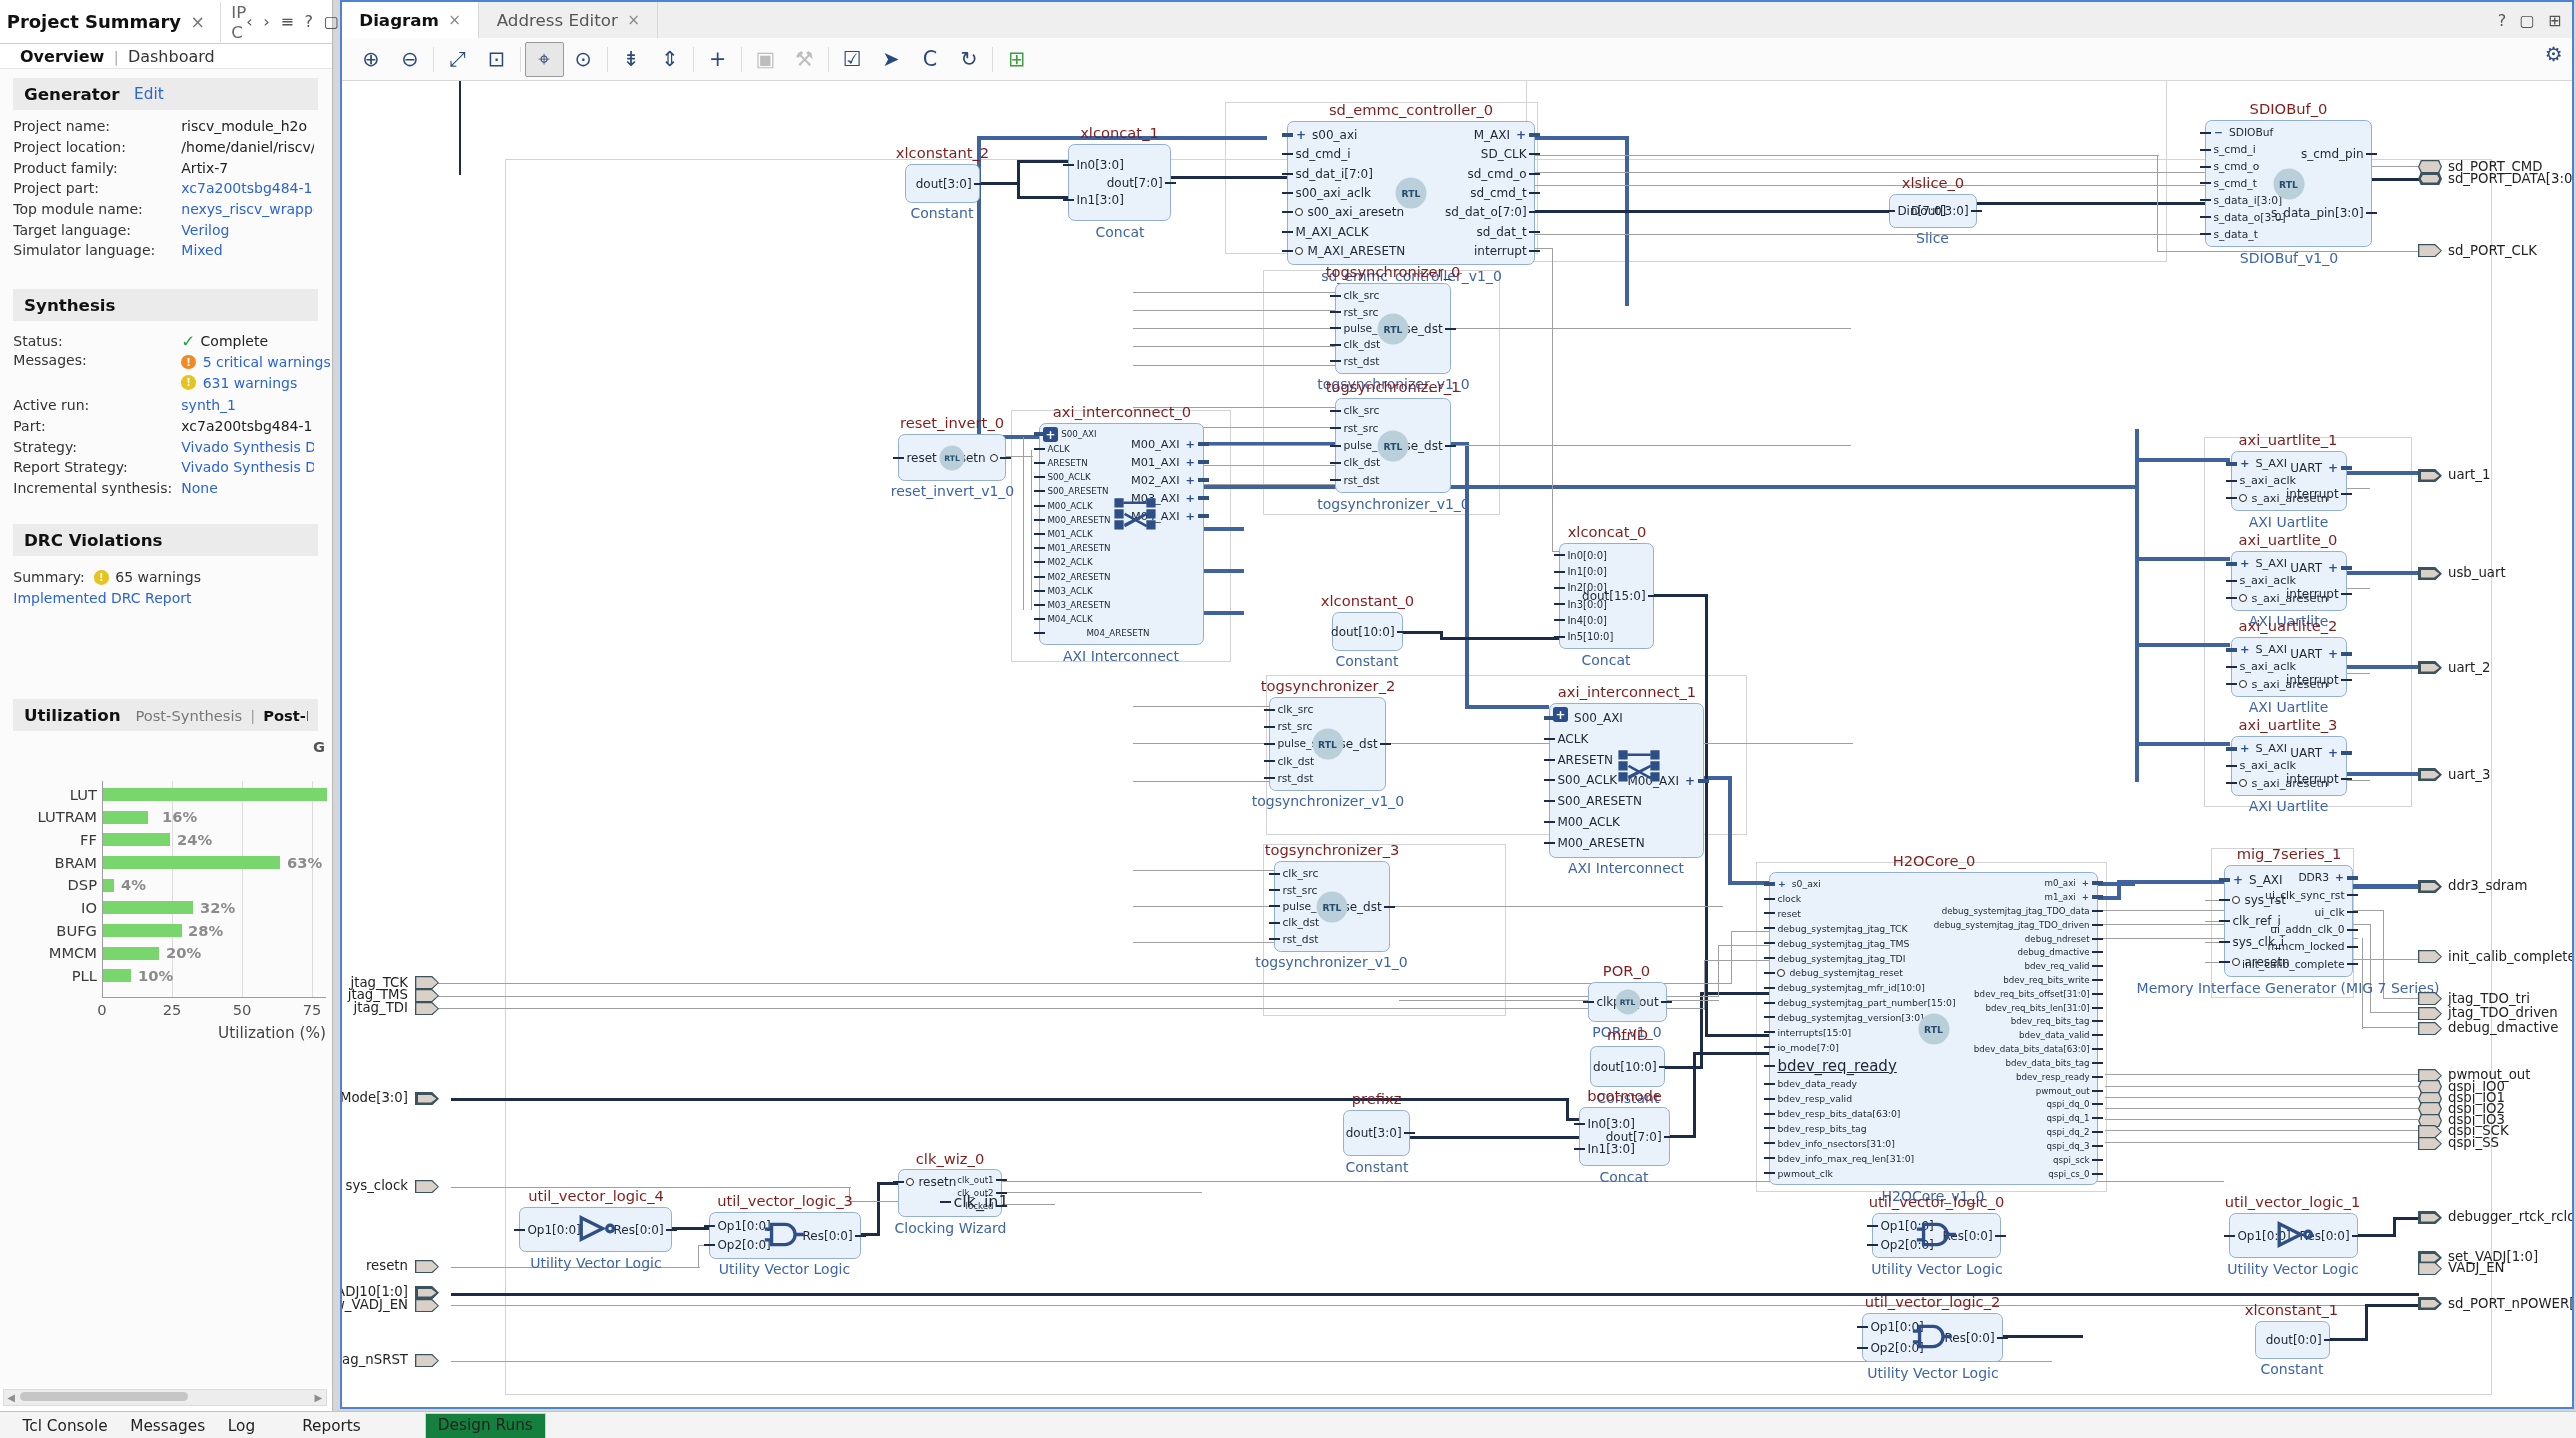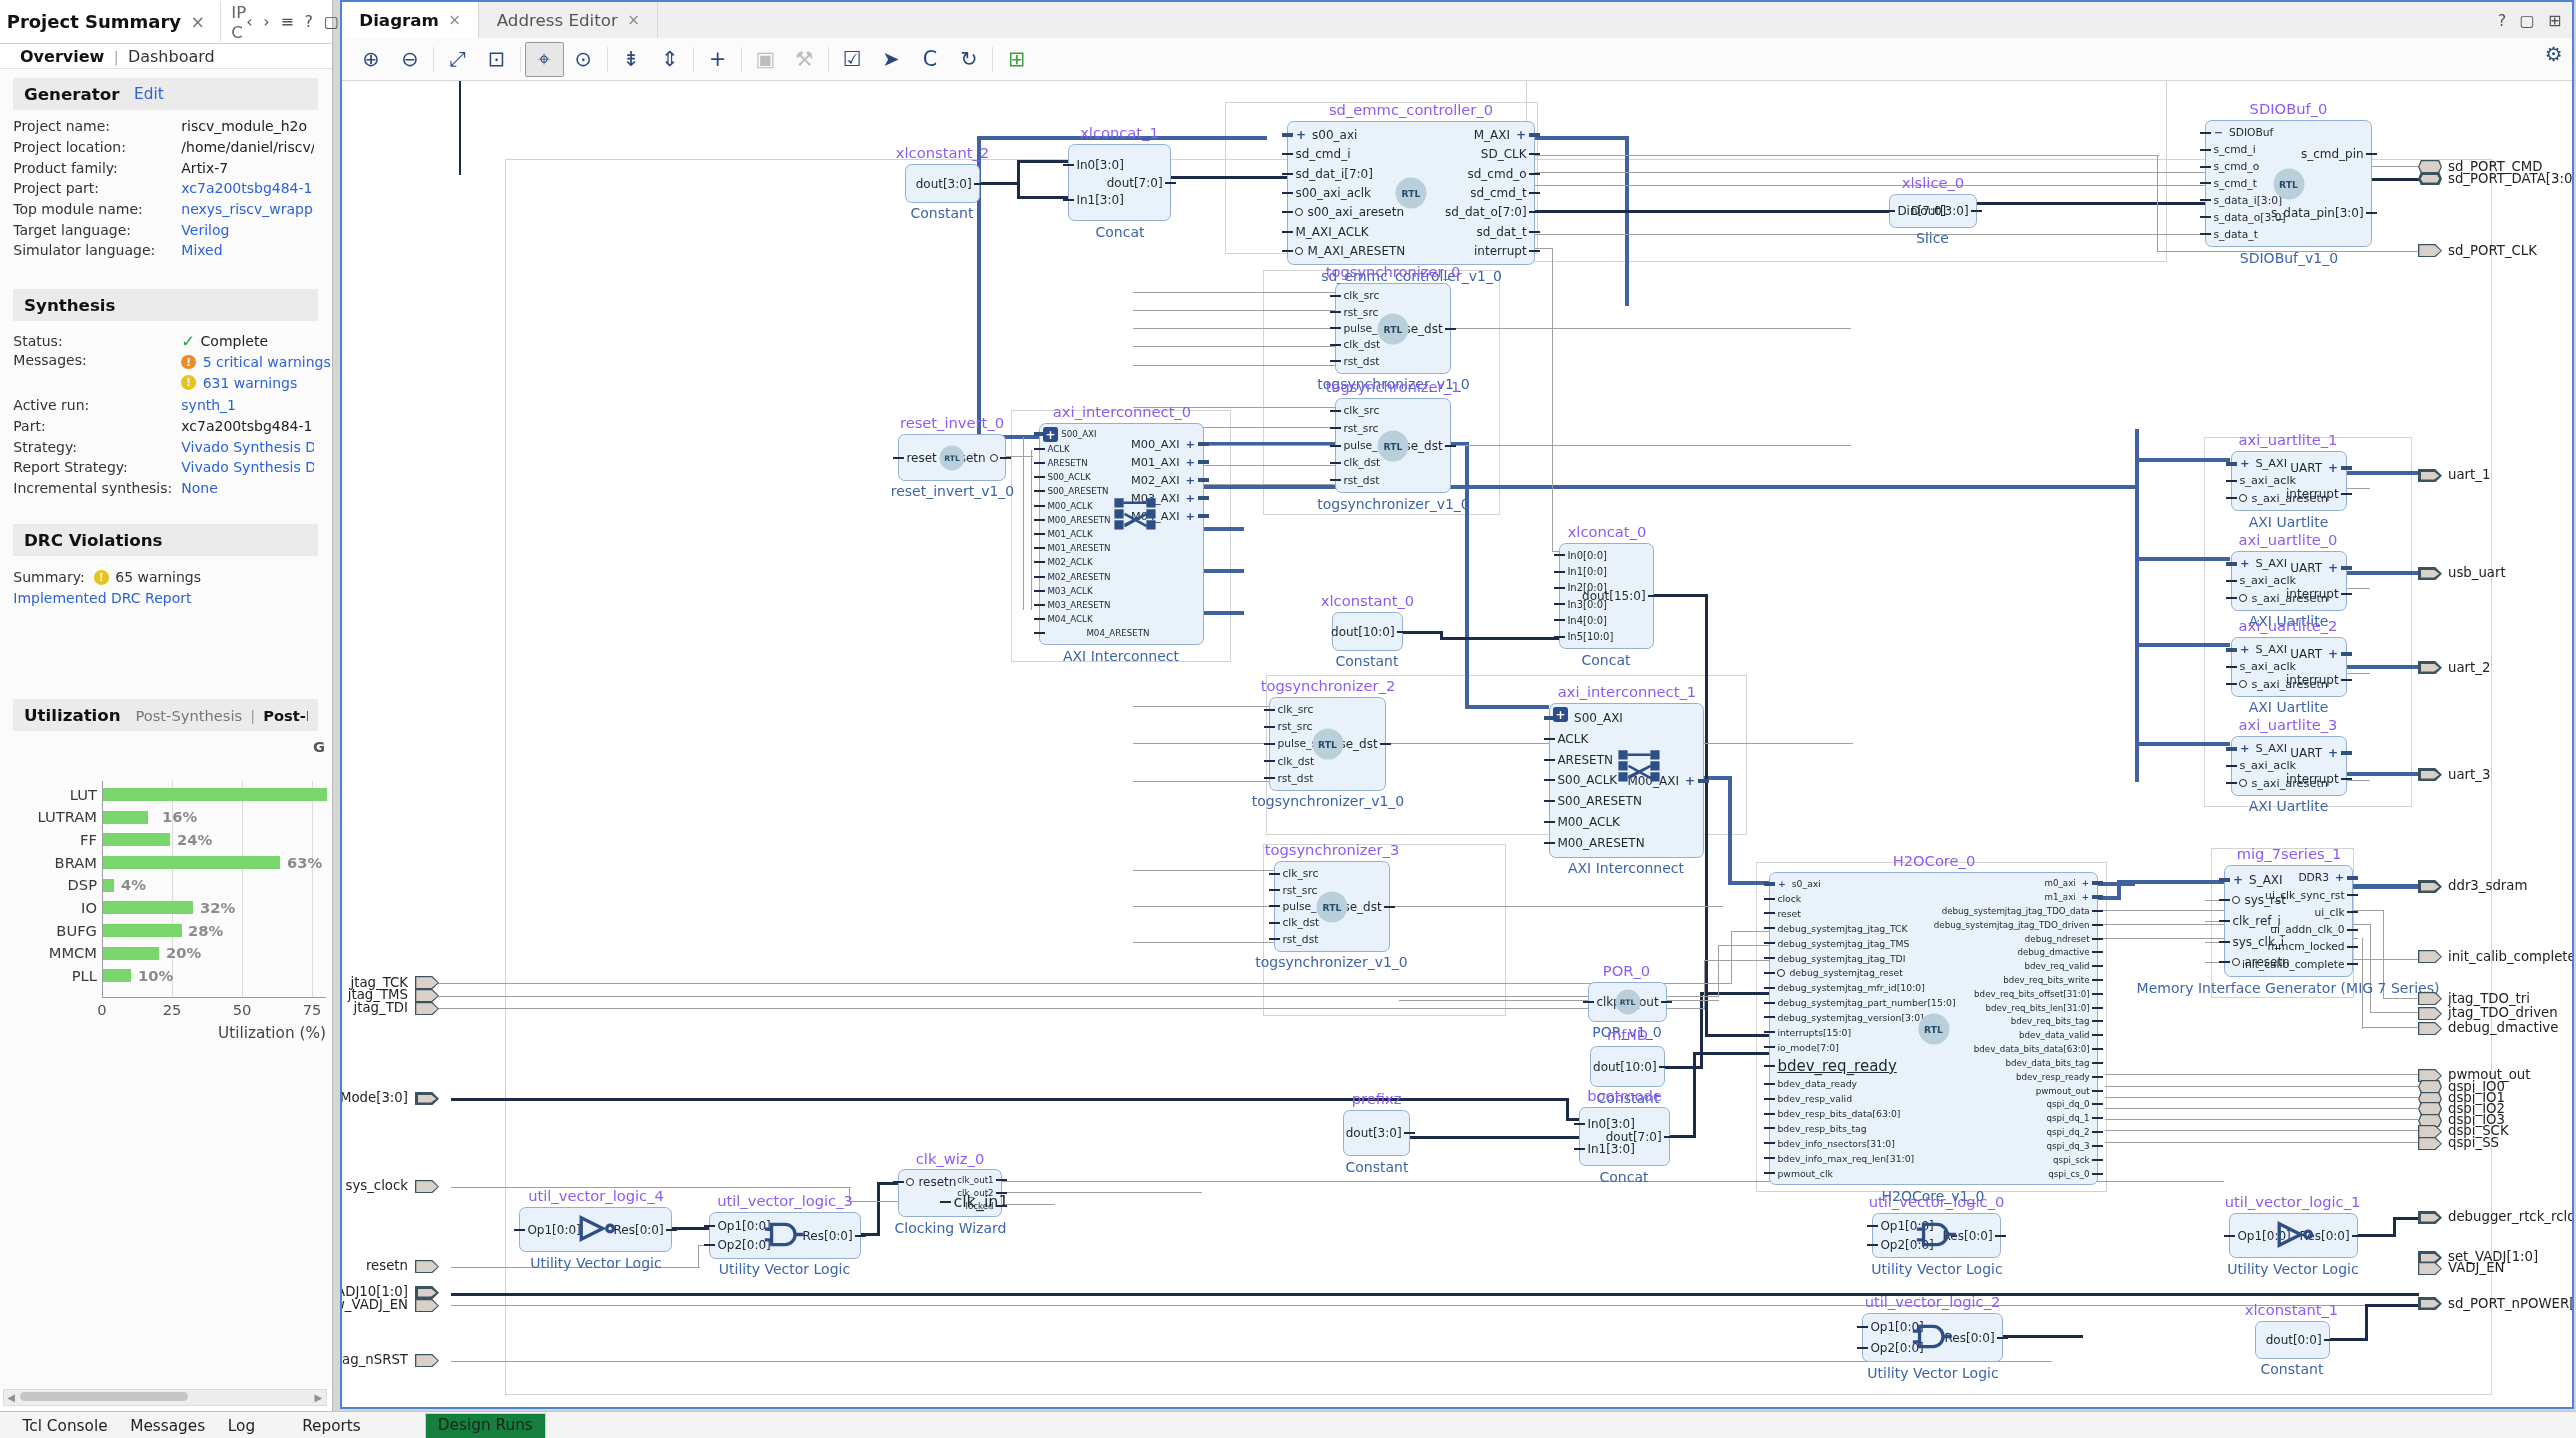--- a/index.html
+++ b/index.html
@@ -72,21 +72,21 @@
   .tbtn.green{color:#3f9d42;}
   .tsep{width:0.7px;height:25px;background:#dddddd;margin:0 4px;flex:none;}
   #gear{position:absolute;right:9.3px;top:40px;font-size:20px;color:#2b4a7c;}
   #canvas{position:absolute;left:0;top:79px;right:0;bottom:0;overflow:hidden;background:#fff;}
   .hier{position:absolute;border:1.3px solid #d3d3d3;box-sizing:border-box;}
   .wire{position:absolute;}
   .wg{background:#a0a0a0;}
   .wn{background:#1c2b47;}
   .wb{background:#40629f;}
   .blk{position:absolute;background:#e9f1fb;border:1.3px solid #93afd2;border-radius:6.7px;box-sizing:border-box;}
-  .blk-title{position:absolute;text-align:center;font-size:14.7px;color:#8b5cf6;white-space:nowrap;}
+  .blk-title{position:absolute;text-align:center;font-size:14.7px;color:#7f1d1d;white-space:nowrap;}
   .blk-kind{position:absolute;text-align:center;font-size:14px;color:#3c64aa;white-space:nowrap;}
   .pcol{position:absolute;top:3.3px;bottom:3.3px;display:flex;flex-direction:column;justify-content:space-around;}
   .pcol.L{left:0;align-items:flex-start;}
   .pcol.R{right:0;align-items:flex-end;}
   .prow{display:flex;align-items:center;white-space:nowrap;color:#1d2633;}
   .stub{width:10.7px;height:2px;background:#1c2b47;flex:none;}
   .stub.bus{height:4px;background:#31527f;}
   .plus{color:#2b4d8c;font-weight:bold;margin:0 3.3px;}
   .pinv{width:6px;height:6px;border:1.3px solid #222;border-radius:50%;background:#fff;flex:none;margin:0 2px;}
   .pname{margin:0 2.7px;}

